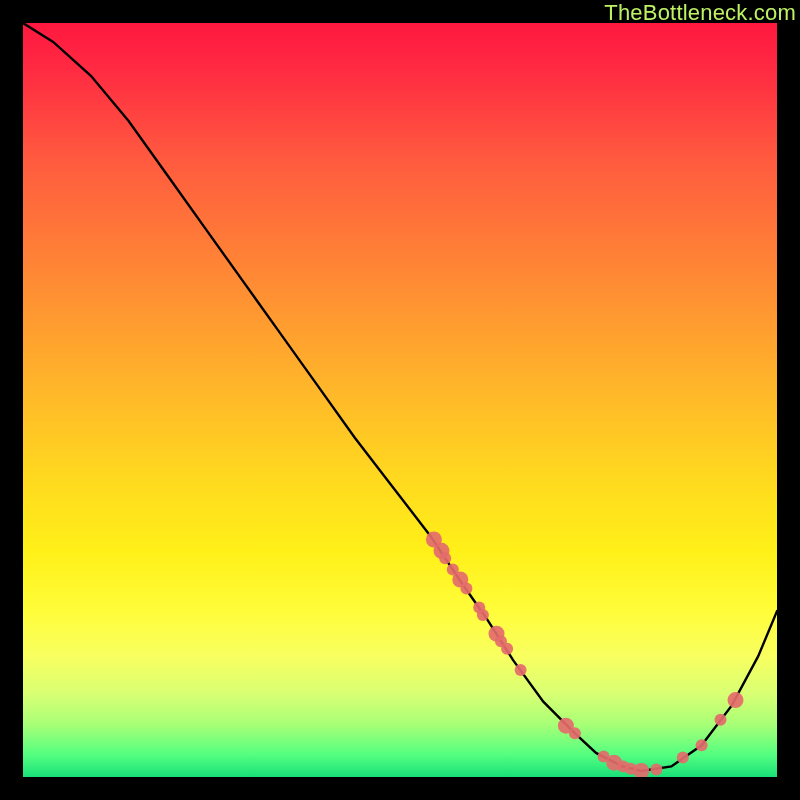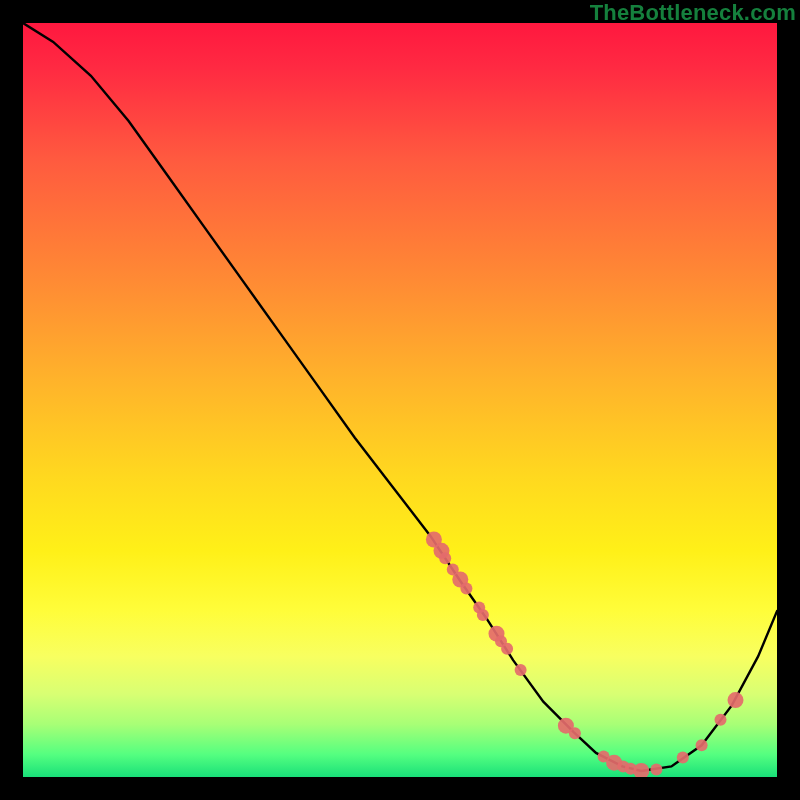--- a/index.html
+++ b/index.html
@@ -46,23 +46,23 @@
       #d8ff73 89%,
       #a8ff76 93%,
       #55ff80 97%,
       #19e079 100%
     );
   }
   .watermark {
     position: absolute;
     top: 0px;
     right: 4px;
-    color: #15803d;
+    color: #bef264;
     font-size: 22px;
-    font-weight: 700;
+    font-weight: 400;
     letter-spacing: 0.2px;
     z-index: 10;
     user-select: none;
   }
   svg.overlay {
     position: absolute;
     left: 0;
     top: 0;
     width: 754px;
     height: 754px;

